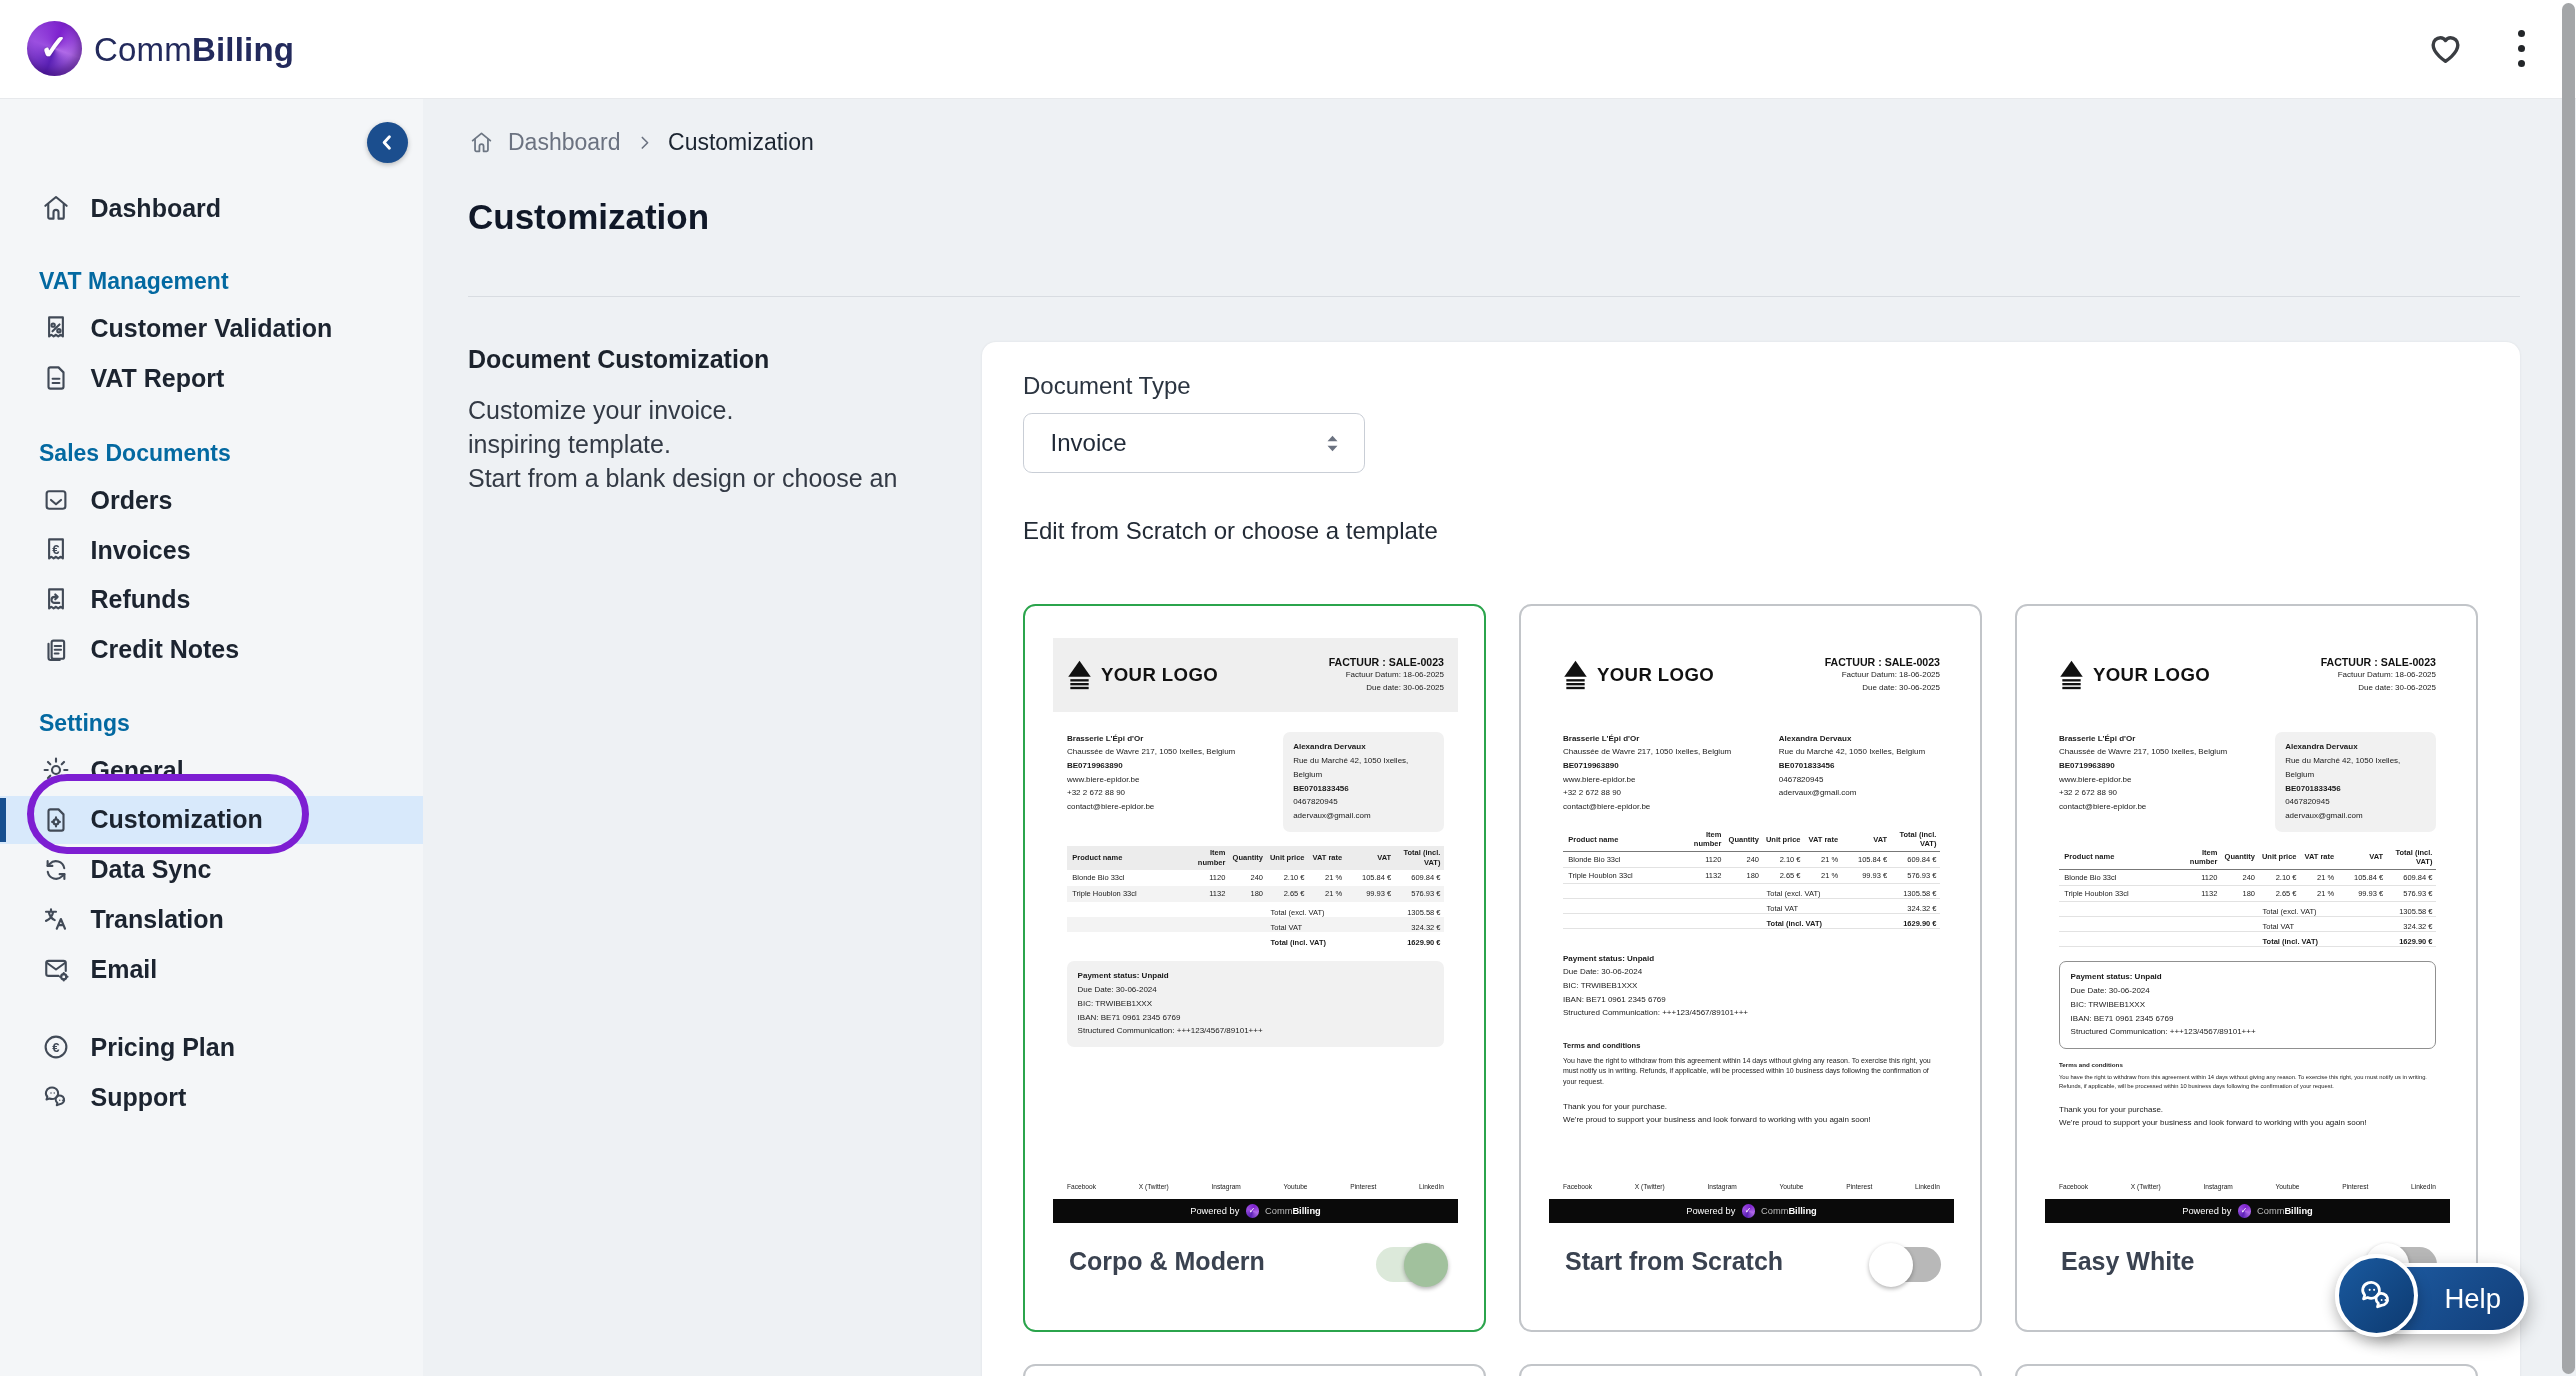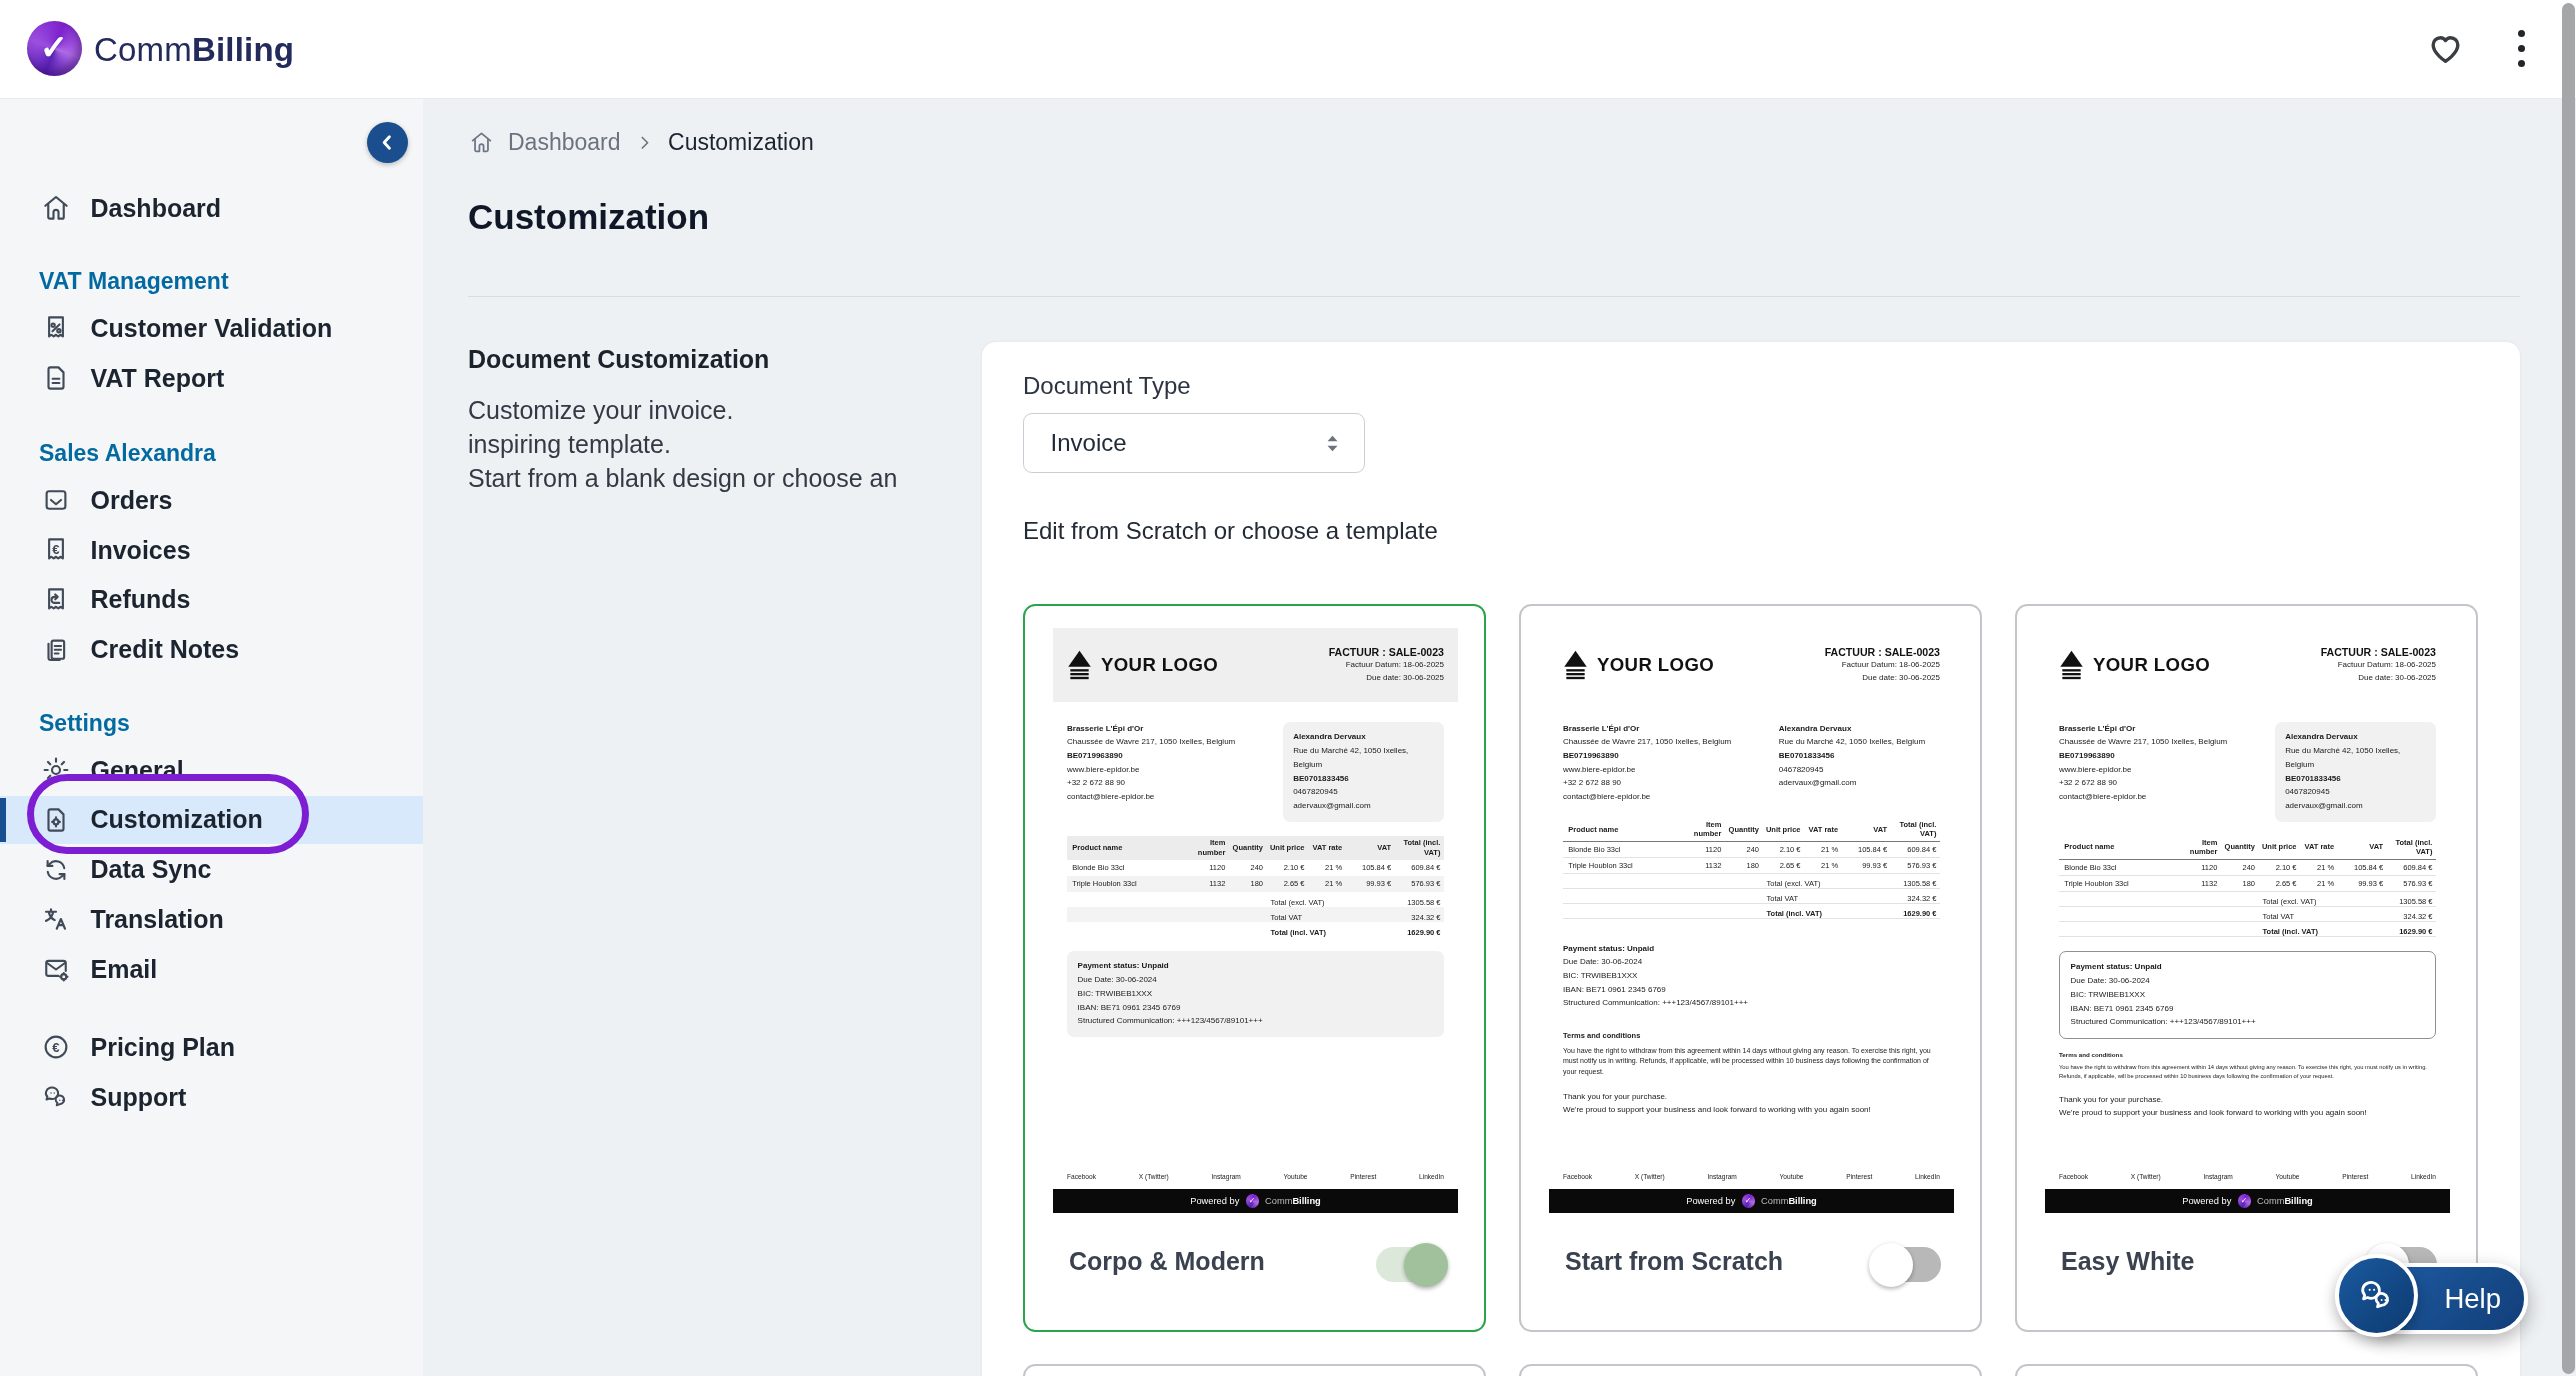--- a/index.html
+++ b/index.html
@@ -64,21 +64,21 @@
   .tpl-card.active { border-color:#2ba44c; }
   .tpl-shell { width:463px; height:80px; background:#fff; border:2.7px solid #c2c5c9; border-radius:12.4px; }
   .tpl-footer { position:absolute; left:44px; right:39px; top:641px; height:51px; display:flex; align-items:flex-start; justify-content:space-between; }
   .tpl-name { font-size:25px; font-weight:700; color:#3a4250; }
   .switch { position:relative; width:69px; height:35px; border-radius:17.7px; background:#b8b8b8; cursor:pointer; }
   .switch .knob { position:absolute; top:-4.4px; left:-2.7px; width:44px; height:44px; border-radius:50%; background:#ffffff; box-shadow:0 1.8px 4.4px rgba(0,0,0,.3); }
   .switch.on { background:#dce9da; }
   .switch.on .knob { left:auto; right:-2.7px; background:#a1c19d; }
 
   
-  .thumb-slot { position:absolute; left:28px; top:22px; width:405px; height:573px; }
+  .thumb-slot { position:absolute; left:28px; top:32px; width:405px; height:573px; }
   .inv { width:405px; height:585px; display:flex; flex-direction:column; background:#fff; color:#1a1a1a; }
   .inv-head { height:74px; display:flex; align-items:center; justify-content:space-between; padding:0 14px; }
   .tpl-corpo .inv-head { background:#efefef; }
   .inv-logo { display:flex; align-items:center; gap:8.9px; }
   .inv-logo-t { font-size:18.6px; font-weight:800; letter-spacing:0.4px; color:#111; }
   .inv-meta { text-align:right; }
   .inv-no { font-size:10.6px; font-weight:700; color:#111; }
   .inv-date { font-size:8px; color:#222; line-height:13.3px; }
   .inv-parties { margin-top:19.5px; padding:0 14px; display:flex; justify-content:space-between; }
   .inv-seller { width:221px; font-size:8px; line-height:13.7px; }
@@ -179,21 +179,21 @@
       <span>Customer Validation</span>
     </div>
     <div class="side-item mt2">
       <svg width="30" height="30" viewBox="0 0 24 24" fill="none" stroke="currentColor" stroke-width="1.7" stroke-linecap="round" stroke-linejoin="round">
           <path d="M7.5 3.5h6.5l4 4V19a1.5 1.5 0 0 1-1.5 1.5h-9A1.5 1.5 0 0 1 6 19V5a1.5 1.5 0 0 1 1.5-1.5z"></path>
           <path d="M9.3 12.6h5.4M9.3 16h5.4"></path>
         </svg>
       <span>VAT Report</span>
     </div>
 
-    <div class="side-header mt38">Sales Alexandra</div>
+    <div class="side-header mt38">Sales Documents</div>
     <div class="side-item mt6">
       <svg width="30" height="30" viewBox="0 0 24 24" fill="none" stroke="currentColor" stroke-width="1.7" stroke-linecap="round" stroke-linejoin="round">
           <rect x="4.5" y="5" width="15" height="14" rx="2"></rect>
           <path d="m8 12 4 3.4 4-3.4"></path>
         </svg>
       <span>Orders</span>
     </div>
     <div class="side-item mt2">
       <svg width="30" height="30" viewBox="0 0 24 24" fill="none" stroke="currentColor" stroke-width="1.7" stroke-linecap="round" stroke-linejoin="round" style="font-size:28px">
           <path d="M6.5 3.5h11v15.2l-1.8-1.3-1.9 1.3-1.8-1.3-1.9 1.3-1.8-1.3-1.8 1.3z"></path>

